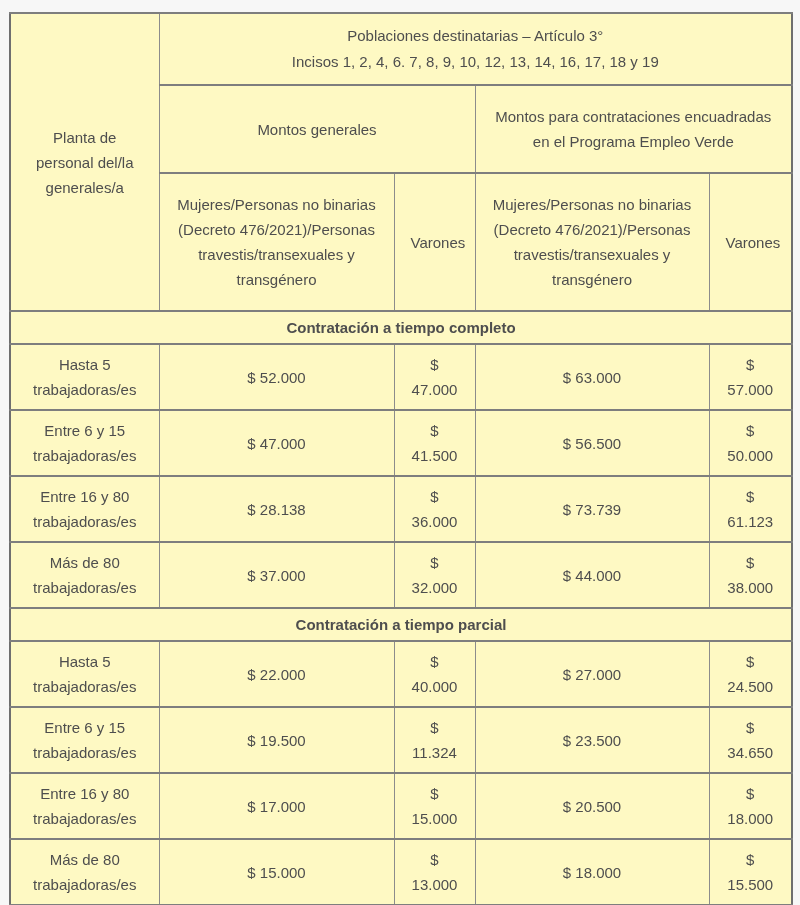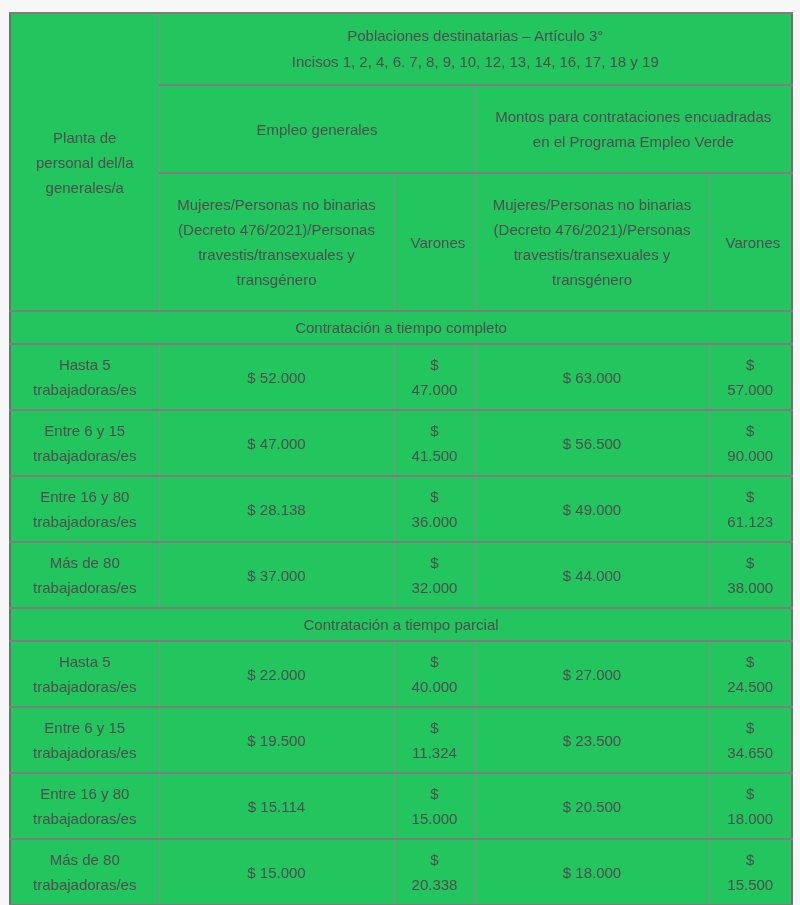--- a/index.html
+++ b/index.html
@@ -28,26 +28,26 @@
   table.amounts td {
     border-left: 1px solid #8c8c8c;
     border-right: 1px solid #8c8c8c;
     border-top: 2px solid #7e7e7e;
     border-bottom: 2px solid #7e7e7e;
     text-align: center;
     vertical-align: middle;
     font-weight: normal;
     padding: 6px 14px;
     line-height: 25px;
-    background: #22c55e;
+    background: #fef9c3;
   }
   tr.top-header-row th { height: 58px; }
   tr.group-header-row th { height: 74px; }
   tr.sub-header-row th { height: 124px; padding: 6px 16px; }
-  tr.section-row td { height: 21px; line-height: 21px; padding: 5px 8px; }
+  tr.section-row td { height: 21px; line-height: 21px; padding: 5px 8px; font-weight: bold; }
   tr.data-row td { height: 52px; }
   .hdr-line { line-height: 26px; }
 </style>
 </head>
 <body>
 
 <div class="page">
   <table class="amounts">
     <colgroup>
       <col style="width:149px">
@@ -60,21 +60,21 @@
 
       <tr class="top-header-row">
         <th rowspan="3">Planta de personal del/la generales/a</th>
         <th colspan="4">
           <div class="hdr-line">Poblaciones destinatarias – Artículo 3°</div>
           <div class="hdr-line">Incisos 1, 2, 4, 6. 7, 8, 9, 10, 12, 13, 14, 16, 17, 18 y 19</div>
         </th>
       </tr>
 
       <tr class="group-header-row">
-        <th colspan="2">Empleo generales</th>
+        <th colspan="2">Montos generales</th>
         <th colspan="2">Montos para contrataciones encuadradas en el Programa Empleo Verde</th>
       </tr>
 
       <tr class="sub-header-row">
         <th>Mujeres/Personas no binarias (Decreto 476/2021)/Personas travestis/transexuales y transgénero</th>
         <th>Varones</th>
         <th>Mujeres/Personas no binarias (Decreto 476/2021)/Personas travestis/transexuales y transgénero</th>
         <th>Varones</th>
       </tr>
 
@@ -86,27 +86,27 @@
         <td>$ 52.000</td>
         <td>$ 47.000</td>
         <td>$ 63.000</td>
         <td>$ 57.000</td>
       </tr>
       <tr class="data-row">
         <td>Entre 6 y 15 trabajadoras/es</td>
         <td>$ 47.000</td>
         <td>$ 41.500</td>
         <td>$ 56.500</td>
-        <td>$ 90.000</td>
+        <td>$ 50.000</td>
       </tr>
       <tr class="data-row">
         <td>Entre 16 y 80 trabajadoras/es</td>
         <td>$ 28.138</td>
         <td>$ 36.000</td>
-        <td>$ 49.000</td>
+        <td>$ 73.739</td>
         <td>$ 61.123</td>
       </tr>
       <tr class="data-row">
         <td>Más de 80 trabajadoras/es</td>
         <td>$ 37.000</td>
         <td>$ 32.000</td>
         <td>$ 44.000</td>
         <td>$ 38.000</td>
       </tr>
 
@@ -122,27 +122,27 @@
       </tr>
       <tr class="data-row">
         <td>Entre 6 y 15 trabajadoras/es</td>
         <td>$ 19.500</td>
         <td>$ 11.324</td>
         <td>$ 23.500</td>
         <td>$ 34.650</td>
       </tr>
       <tr class="data-row">
         <td>Entre 16 y 80 trabajadoras/es</td>
-        <td>$ 15.114</td>
+        <td>$ 17.000</td>
         <td>$ 15.000</td>
         <td>$ 20.500</td>
         <td>$ 18.000</td>
       </tr>
       <tr class="data-row">
         <td>Más de 80 trabajadoras/es</td>
         <td>$ 15.000</td>
-        <td>$ 20.338</td>
+        <td>$ 13.000</td>
         <td>$ 18.000</td>
         <td>$ 15.500</td>
       </tr>
     </tbody>
   </table>
 </div>
 
 </body></html>

